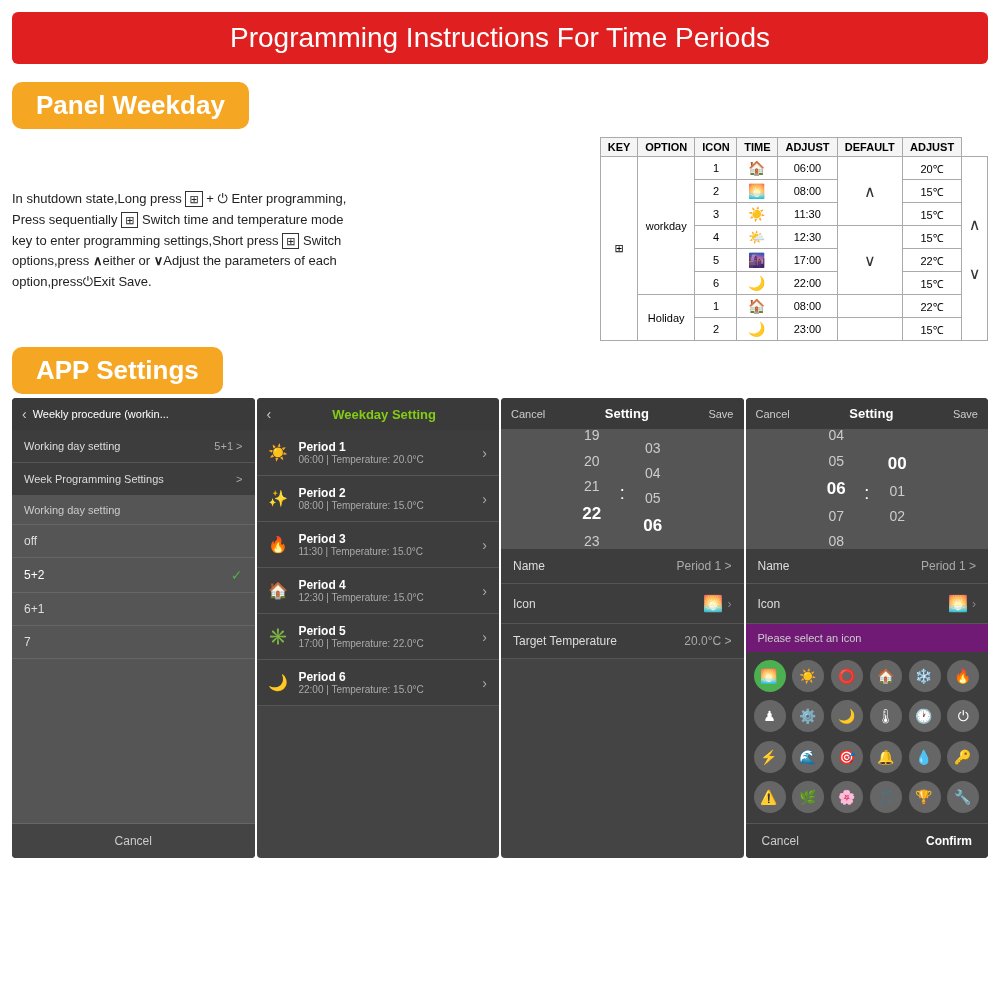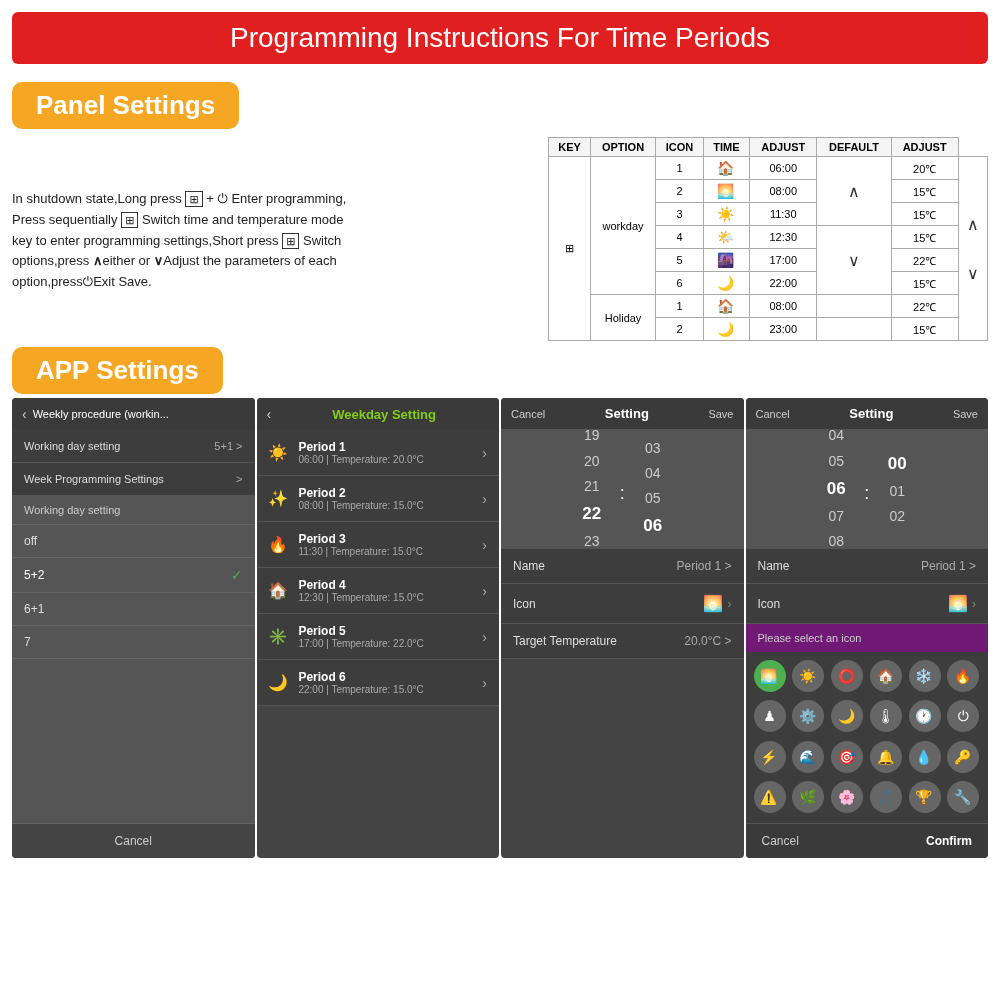--- a/index.html
+++ b/index.html
@@ -50,21 +50,21 @@
     .left-col {
       flex: 1;
       font-size: 13px;
       line-height: 1.6;
       color: #222;
       padding-top: 4px;
     }
 
     
     .right-col {
-      width: 440px;
+      width: 388px;
     }
 
     
     .settings-table {
       border-collapse: collapse;
       width: 100%;
       font-size: 11px;
     }
     .settings-table th, .settings-table td {
       border: 1px solid #aaa;
@@ -298,21 +298,21 @@
 <body>
 
 
 
 
 <div class="header-bar">
   <h1>Programming Instructions For Time Periods</h1>
 </div>
 
 
-<div class="panel-label">Panel Settings</div>
+<div class="panel-label">Panel Weekday</div>
 
 
 <div class="main-area">
   <div class="left-col">
     <p>
       In shutdown state,Long press <span style="border:1px solid #333;padding:1px 3px;font-size:11px;">⊞</span> + <span>⏻</span> Enter programming,<br>
       Press sequentially <span style="border:1px solid #333;padding:1px 3px;font-size:11px;">⊞</span> Switch time and temperature mode<br>
       key to enter programming settings,Short press <span style="border:1px solid #333;padding:1px 3px;font-size:11px;">⊞</span> Switch<br>
       options,press <b>∧</b>either or <b>∨</b>Adjust the parameters of each<br>
       option,press<span>⏻</span>Exit Save.

